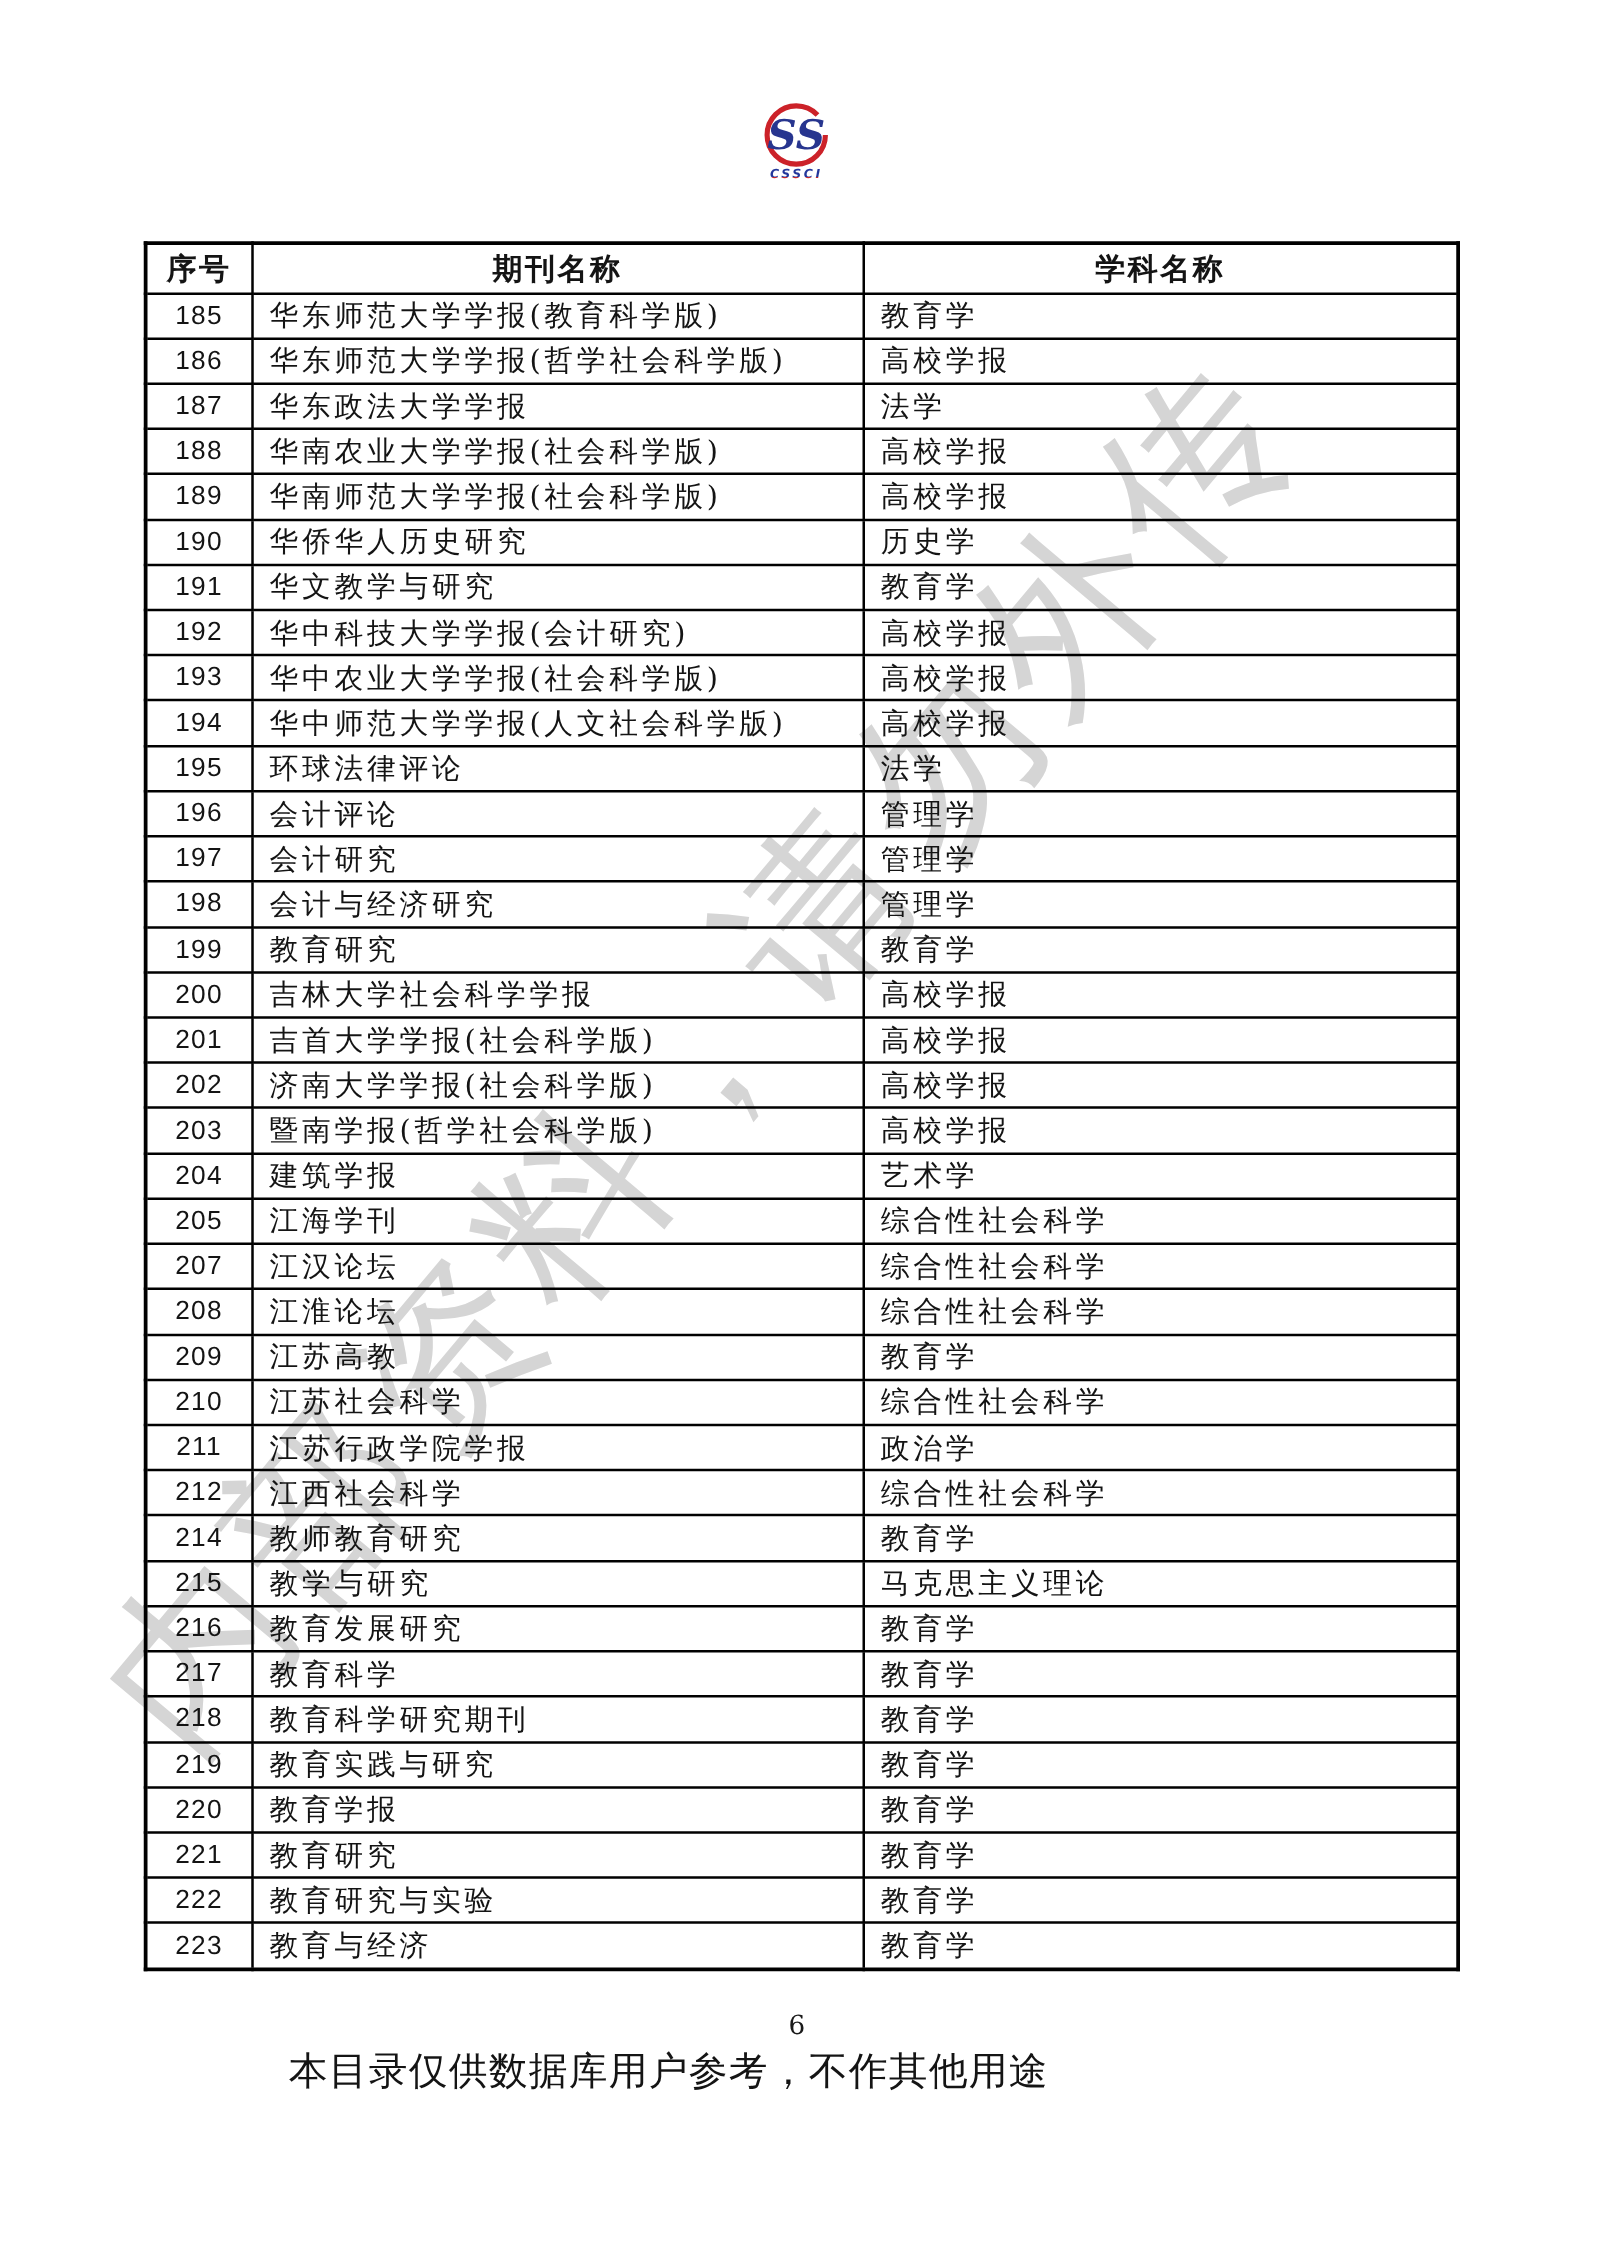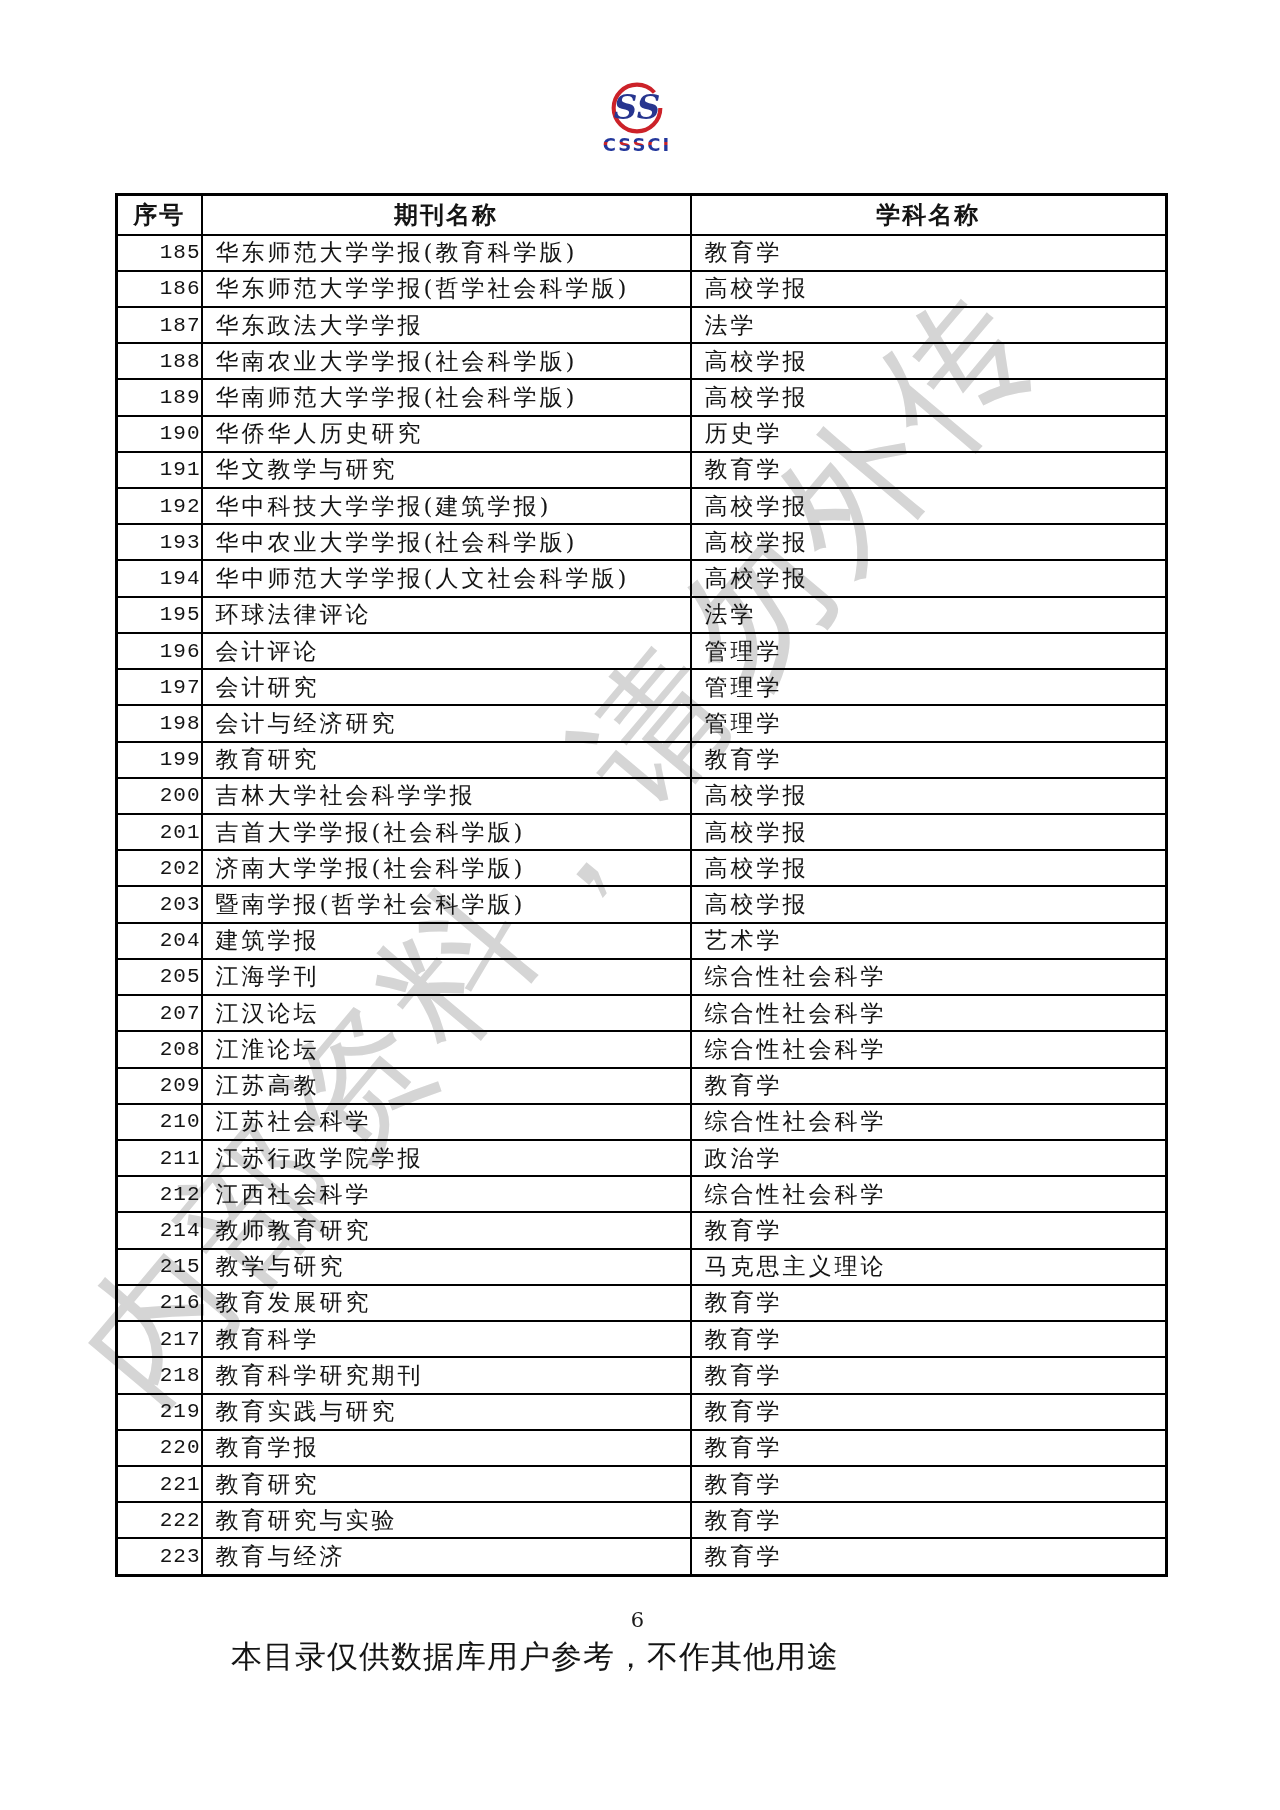--- a/index.html
+++ b/index.html
@@ -19,21 +19,22 @@
     top: 80px;
     transform: translateX(-50%);
     text-align: center;
     width: 90px;
   }
   .logo-mark { display: block; margin: 0 auto; }
   .logo-word {
     margin-top: -2px;
     font-family: "DejaVu Sans", "Liberation Sans", sans-serif;
     font-weight: bold;
-    font-size: 18px;
+    font-style: italic;
+    font-size: 10px;
     letter-spacing: 2px;
     color: #23379b;
     background: repeating-linear-gradient(180deg, #23379b 0 8px, #c4242b 8px 11px, #23379b 11px 14px);
     -webkit-background-clip: text;
     -webkit-text-fill-color: transparent;
   }
 
   
   .watermark {
     position: absolute;
@@ -70,24 +71,24 @@
   .journal-table { border: 3px solid #000; padding-left: 40px; }
   .journal-table thead tr { height: 40px; }
   .journal-table th {
     font-size: 24px;
     font-weight: bold;
     text-align: center;
     letter-spacing: 2px;
   }
   .journal-table td { font-size: 23px; letter-spacing: 3px; }
   .journal-table td.cell-no {
-    text-align: right;
+    text-align: center;
     font-size: 21px;
     letter-spacing: 1px;
-    font-family: Liberation Mono, monospace;
+    font-family: Liberation Sans, sans-serif;
   }
   .journal-table td.cell-journal, .journal-table td.cell-subject {
     text-align: left;
     padding-left: 13px;
   }
 
   
   .page-number {
     position: absolute;
     top: 1608px;
@@ -166,21 +167,21 @@
     <td class="cell-journal">华侨华人历史研究</td>
     <td class="cell-subject">历史学</td>
   </tr>
       <tr>
     <td class="cell-no">191</td>
     <td class="cell-journal">华文教学与研究</td>
     <td class="cell-subject">教育学</td>
   </tr>
       <tr>
     <td class="cell-no">192</td>
-    <td class="cell-journal">华中科技大学学报(建筑学报)</td>
+    <td class="cell-journal">华中科技大学学报(会计研究)</td>
     <td class="cell-subject">高校学报</td>
   </tr>
       <tr>
     <td class="cell-no">193</td>
     <td class="cell-journal">华中农业大学学报(社会科学版)</td>
     <td class="cell-subject">高校学报</td>
   </tr>
       <tr>
     <td class="cell-no">194</td>
     <td class="cell-journal">华中师范大学学报(人文社会科学版)</td>

